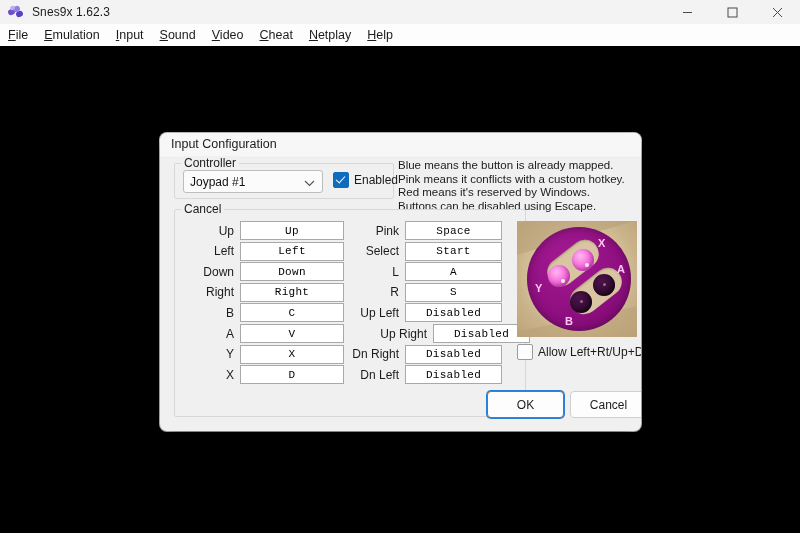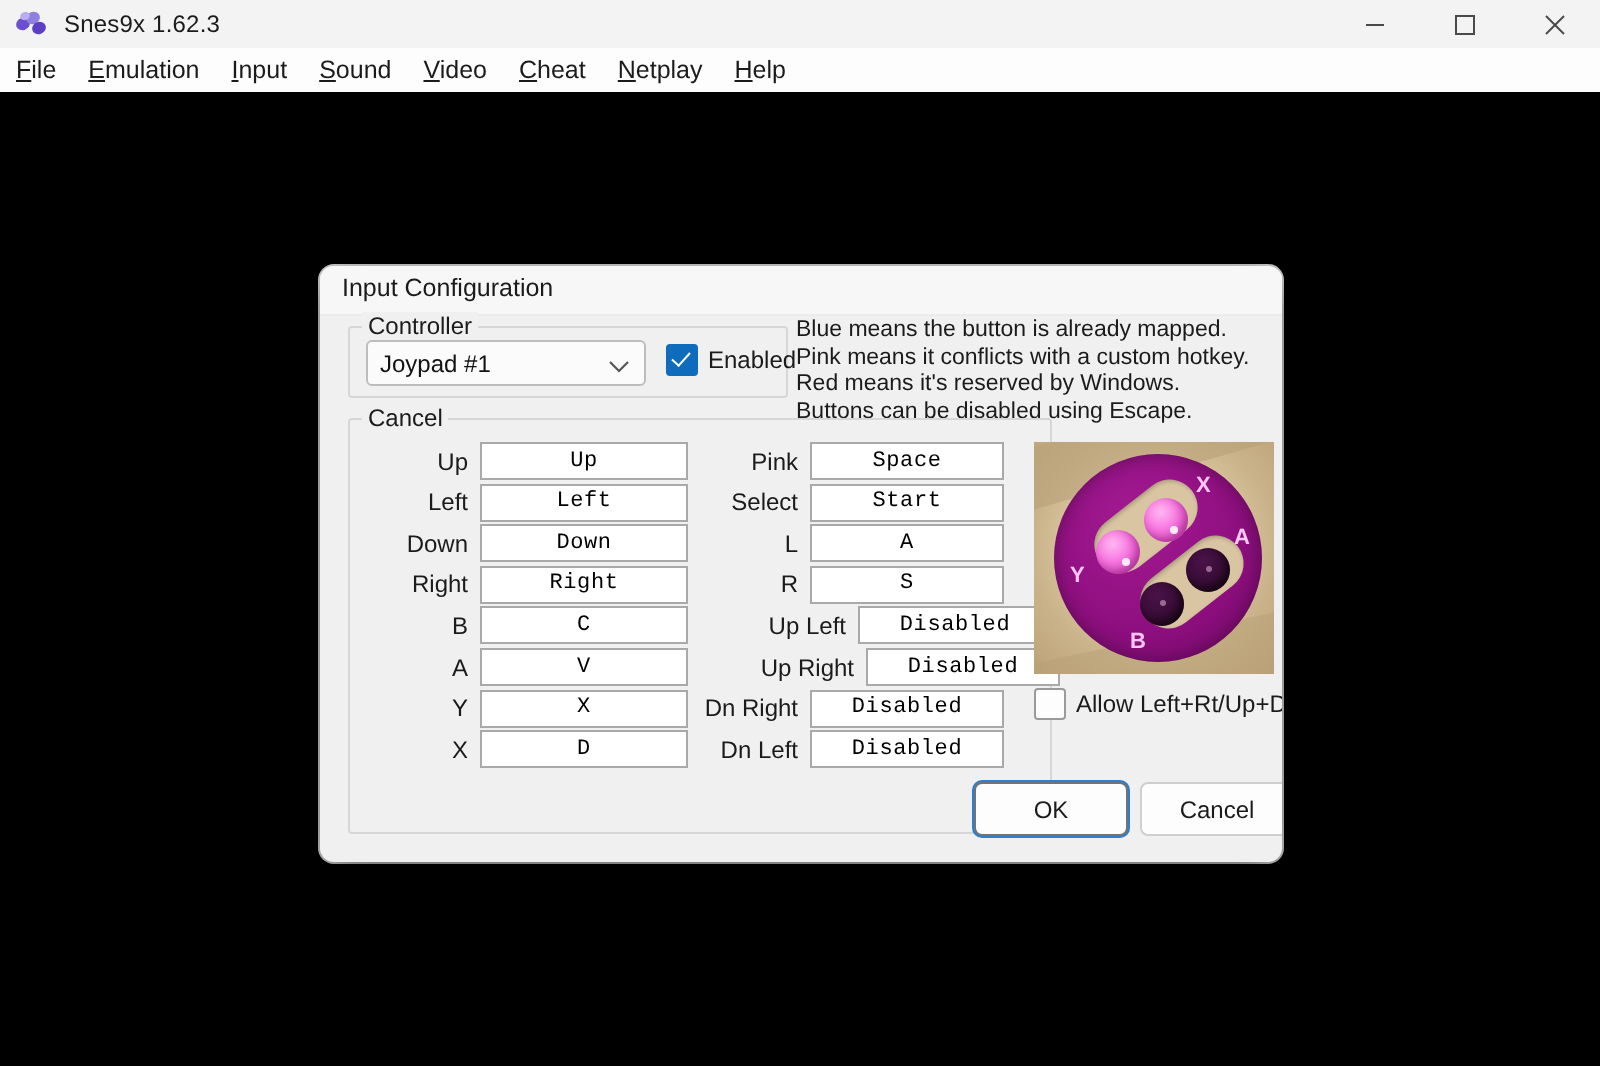--- a/index.html
+++ b/index.html
@@ -311,21 +311,21 @@
             <span>A</span>
           </div>
         </div>
         <div class="row" style="left: 183px; top: 149.8px;">
           <div class="lbl" style="width: 56px;">R</div>
           <div class="field" style="width: 97px;">
             <span>S</span>
           </div>
         </div>
         <div class="row" style="left: 183px; top: 170.4px;">
-          <div class="lbl" style="width: 56px; padding-left: 24px;">Up Left</div>
+          <div class="lbl" style="width: 56px;">Up Left</div>
           <div class="field" style="width: 97px;">
             <span>Disabled</span>
           </div>
         </div>
         <div class="row" style="left: 183px; top: 191px;">
           <div class="lbl" style="width: 56px; padding-left: 28px;">Up Right</div>
           <div class="field" style="width: 97px;">
             <span>Disabled</span>
           </div>
         </div>

